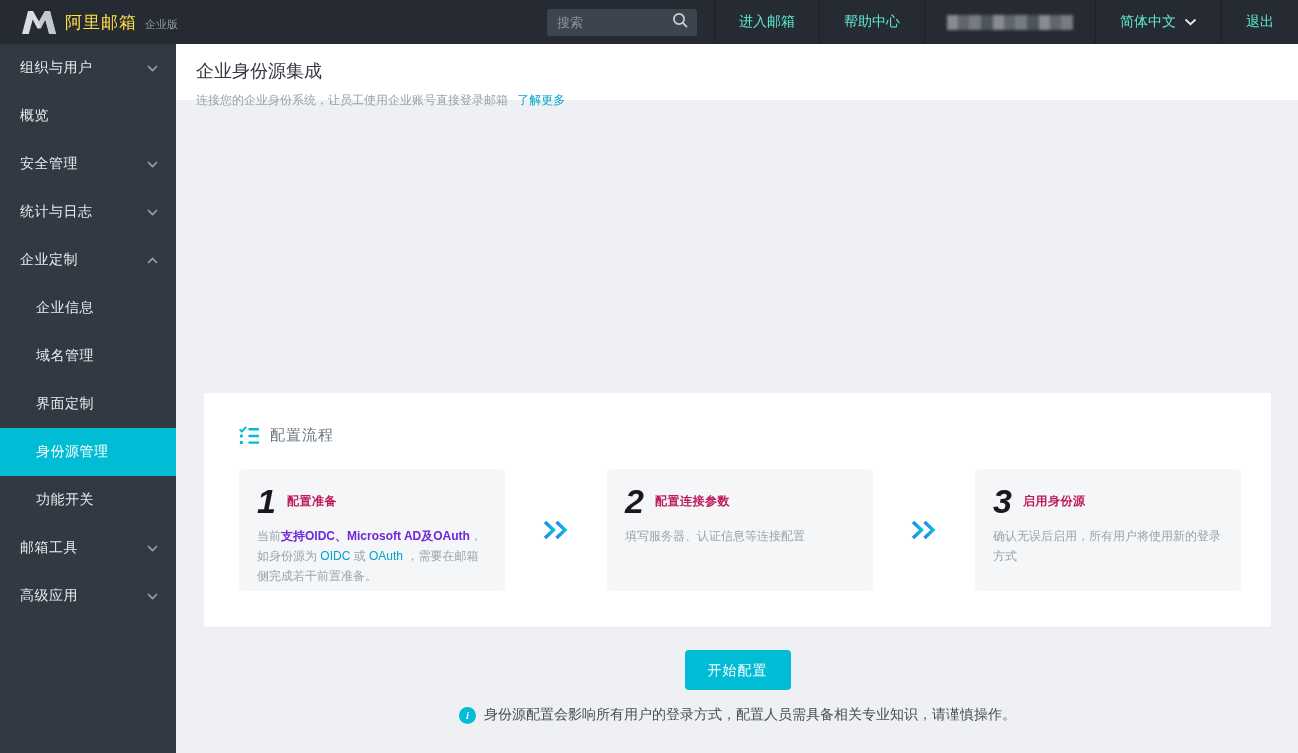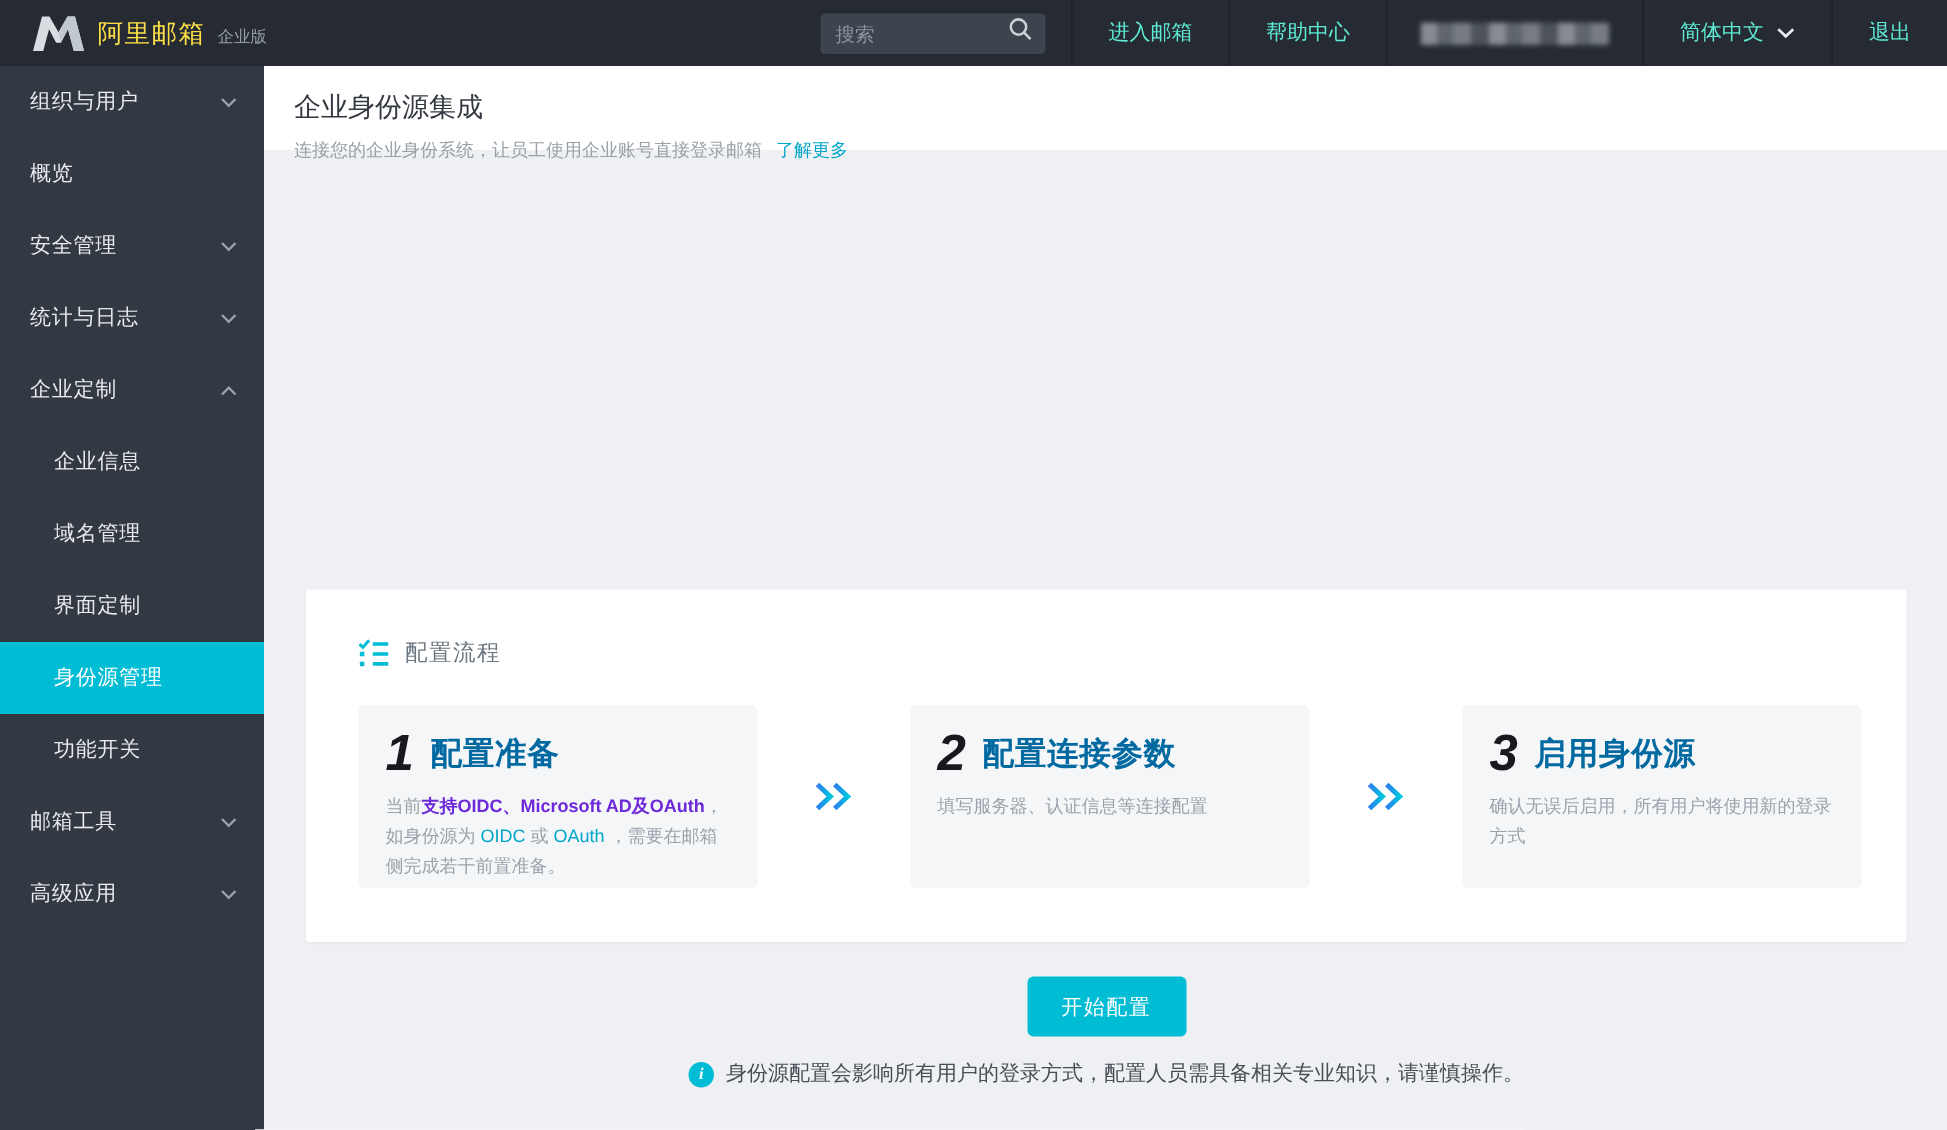--- a/index.html
+++ b/index.html
@@ -51,21 +51,21 @@
     box-shadow:0 1px 2px rgba(40,50,60,.04); }
   .flow-head { display:flex; align-items:flex-start; font-size:15px; color:#6b7680; margin-bottom:21px; }
   .flow-head .txt { margin-left:11px; letter-spacing:1px; }
   .steps { display:flex; align-items:stretch; }
   .step { width:266px; flex:0 0 266px; height:122px; background:#f5f6f8; border-radius:4px;
     padding:17px 16px 0 18px; }
   .sep { flex:1; display:flex; align-items:center; justify-content:center; }
   .step-head { display:flex; align-items:center; }
   .num { font-size:34px; line-height:30px; font-weight:bold; font-style:italic; color:#17191c;
     font-family:"Liberation Sans","DejaVu Sans",sans-serif; }
-  .stitle { font-size:21px; font-weight:bold; color:#0369a1; margin-left:11px; margin-top:0; letter-spacing:.5px; }
+  .stitle { font-size:12px; font-weight:bold; color:#be185d; margin-left:11px; margin-top:0; letter-spacing:.5px; }
   .sdesc { margin-top:10px; font-size:12px; line-height:20px; color:#9aa3ab; }
   .sdesc .strong { color:#6d28d9; font-weight:bold; }
   .dlink { color:#00a6c8; text-decoration:none; cursor:pointer; }
 
   .btn-row { text-align:center; margin-top:23px; }
   .btn { background:#00bcd4; color:#fff; border:none; border-radius:4px; font-size:14px;
     padding:0 23px; height:40px; line-height:30px; cursor:pointer; letter-spacing:1px;
     font-family:inherit; }
   .notice { display:flex; align-items:center; justify-content:center; margin-top:16px;
     font-size:14px; color:#484e55; }

